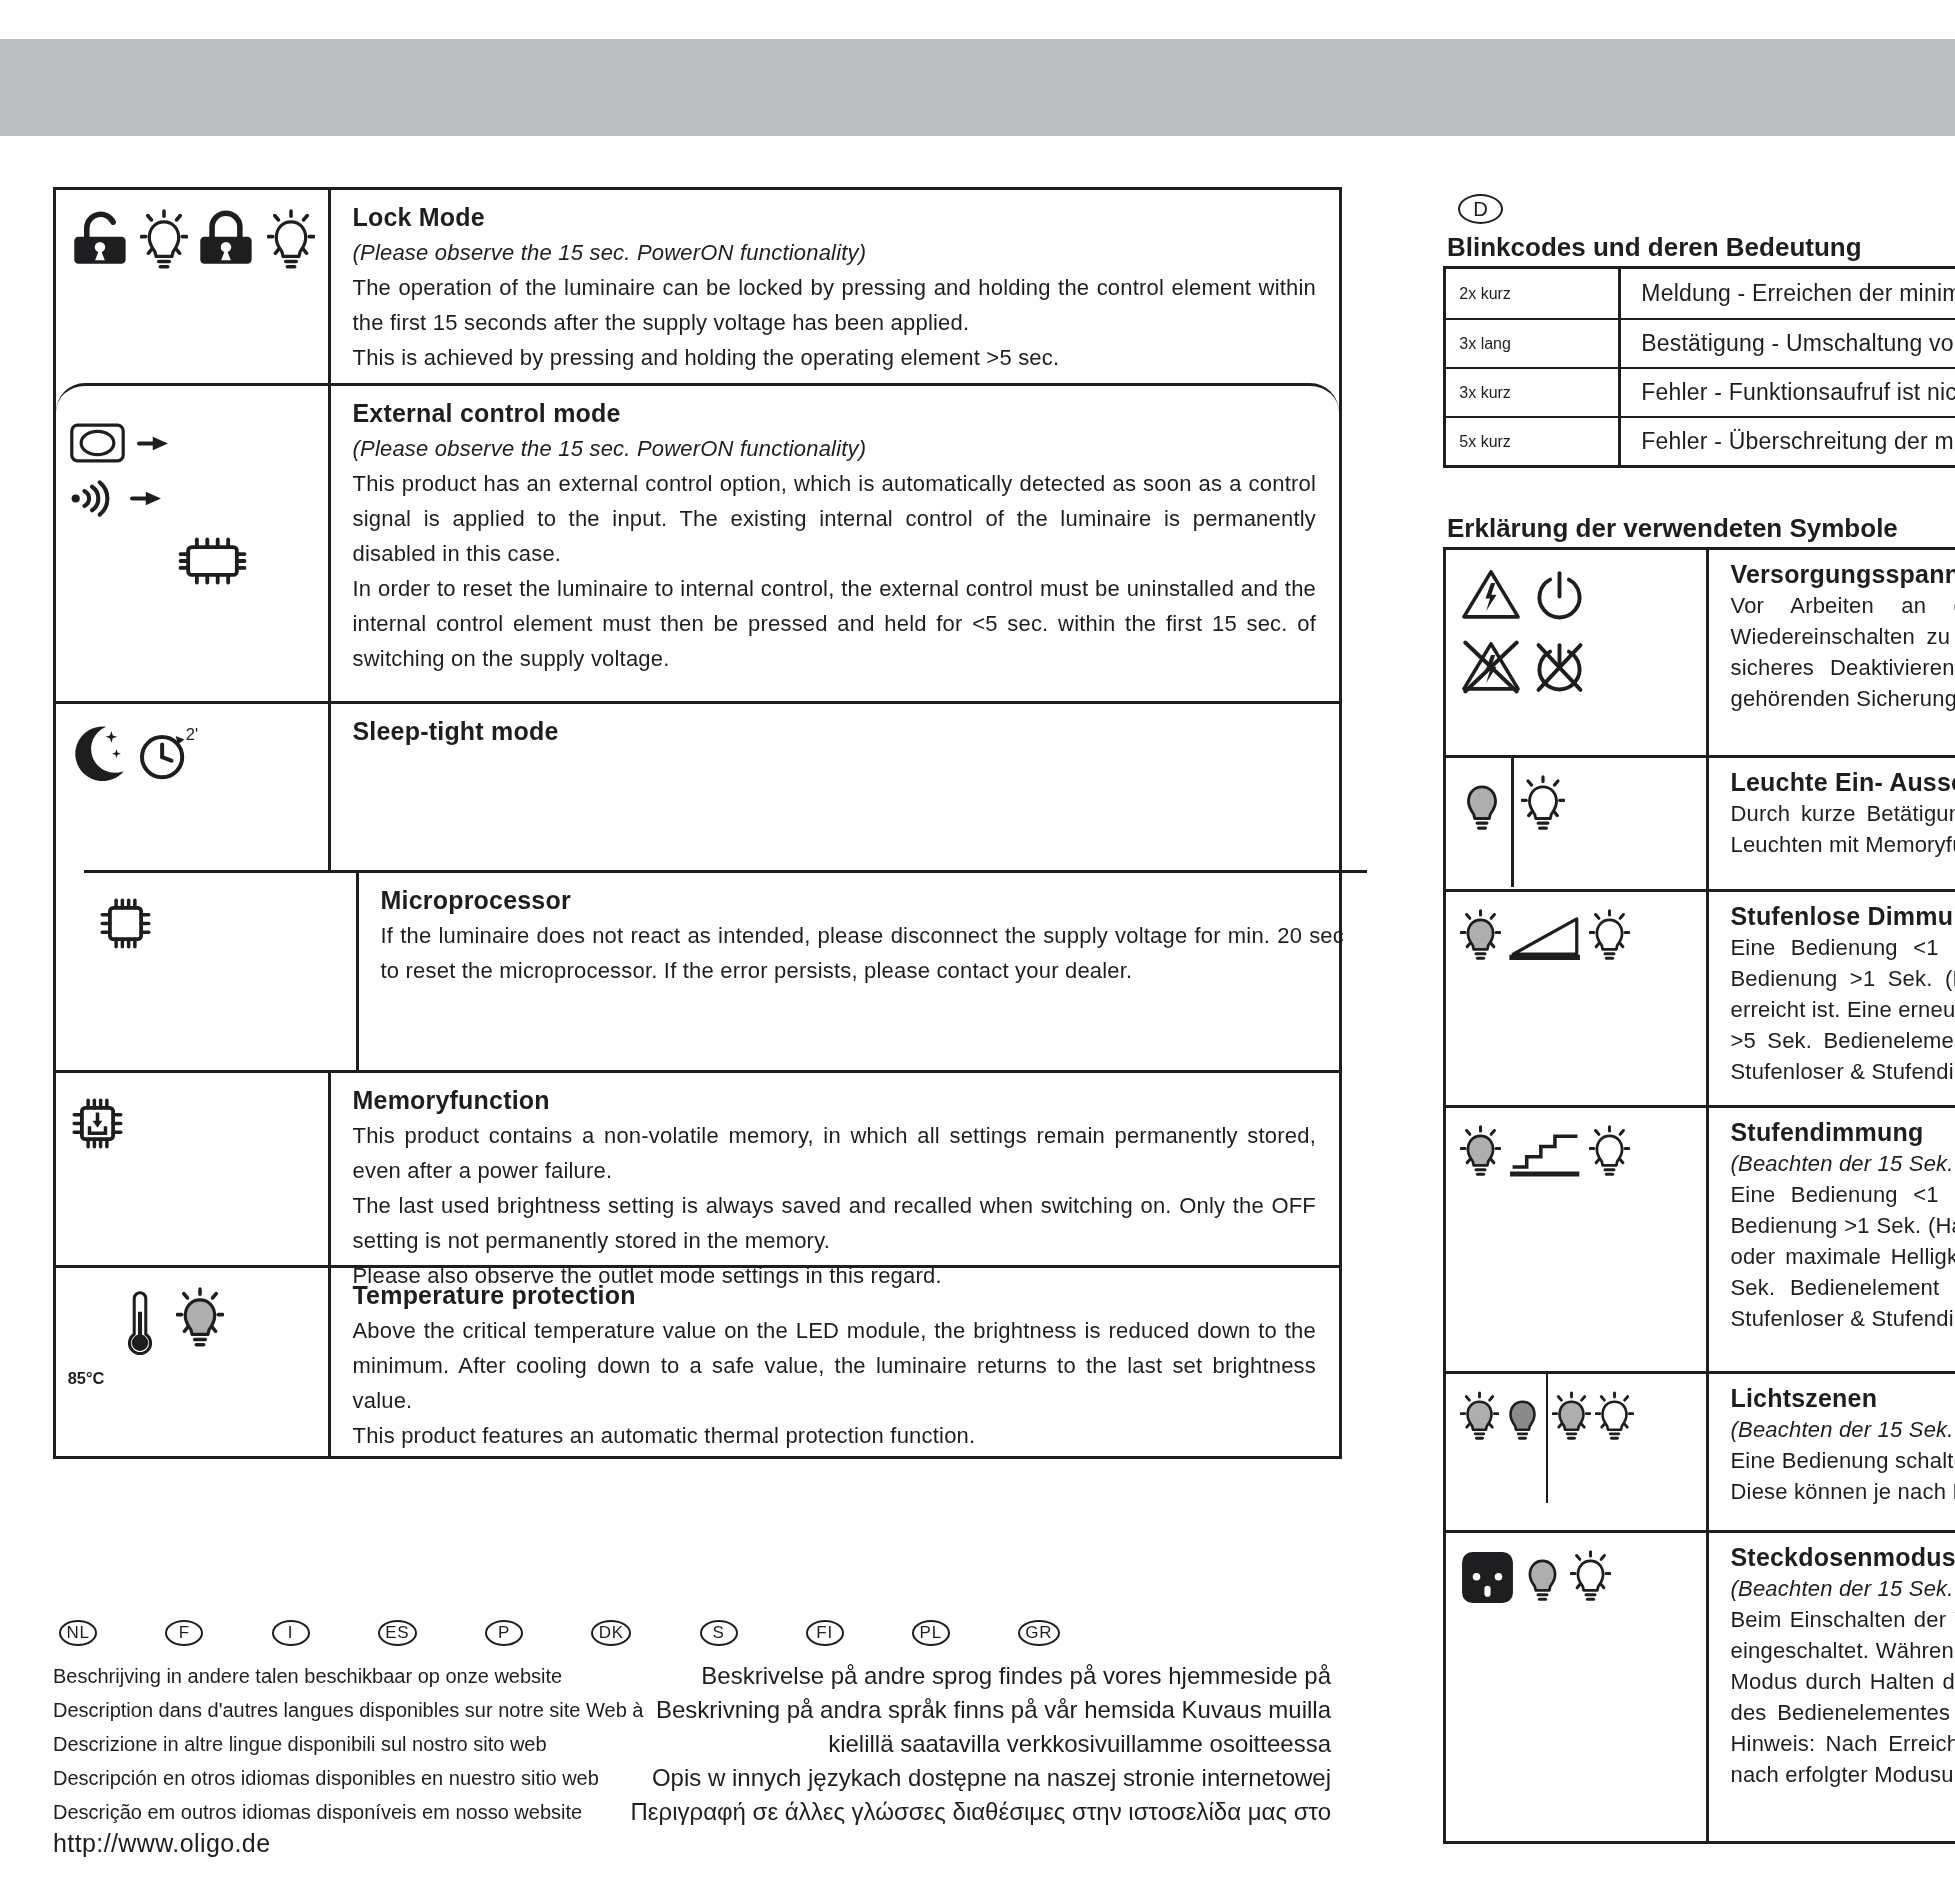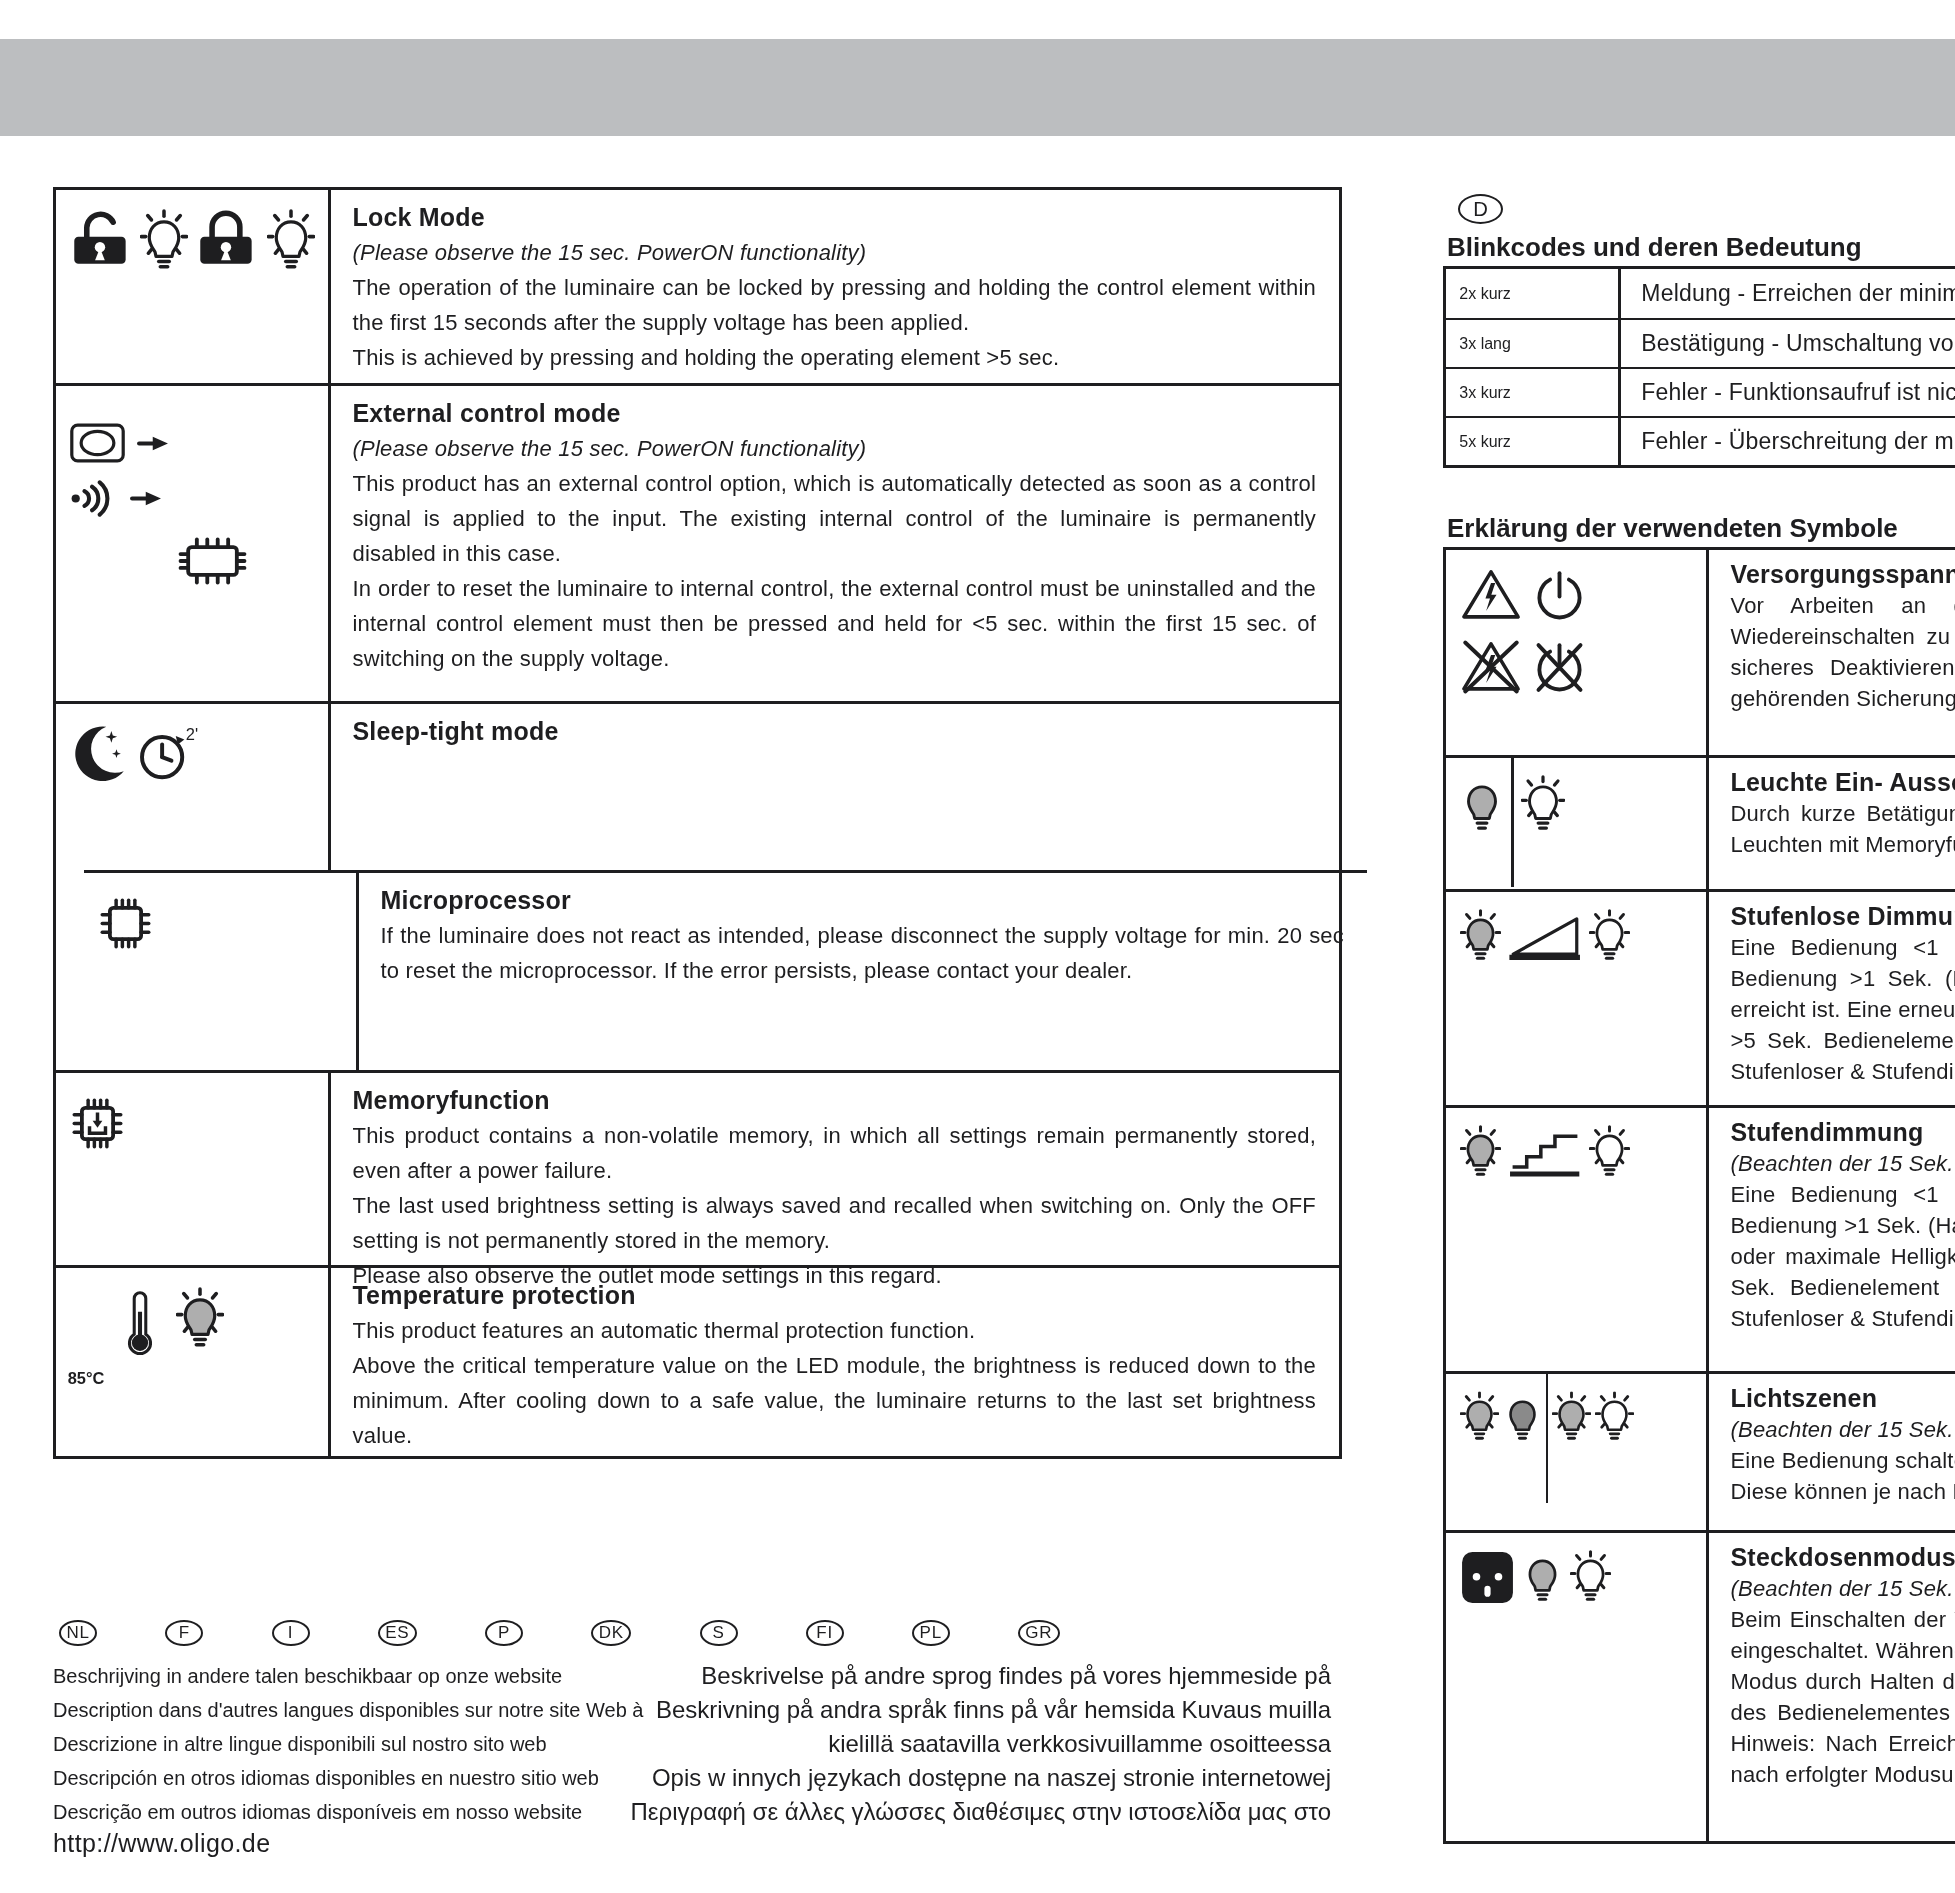--- a/index.html
+++ b/index.html
@@ -16,21 +16,21 @@
   .trow{display:flex;width:100%;}
   .trow + .trow{border-top:3.1px solid #1e1e20;}
   .icell{border-right:3.1px solid #1e1e20;flex:none;display:flex;
          align-items:flex-start;padding:19px 5.5px 0 11.7px;gap:6.3px;}
   .tcell{flex:1;padding:10.2px 23px 0 21.5px;}
 
   
   #ltable{left:53px;top:187px;width:1289px;}
   #ltable .icell{width:275px;}
   #ltable .tcell{font-size:22px;line-height:35px;letter-spacing:0.2px;}
-  #ltable .r0{height:193px;} #ltable .r1{height:318px;} #ltable .r2{height:169px;}
+  #ltable .r0{height:193px;} #ltable .r1{height:318px;border-radius:29px;} #ltable .r2{height:169px;}
   #ltable .r3{height:200px;margin-left:28px;} #ltable .r4{height:195px;} #ltable .r5{height:191px;}
 
   .title{font-weight:700;font-size:25px;line-height:inherit;display:block;}
   .note{font-style:italic;display:block;}
   .tcell p{margin:0;text-align:justify;}
 
   
   #dbadge{left:1458px;top:194px;width:45px;height:30px;border:2.3px solid #1e1e20;
           border-radius:50%;display:flex;align-items:center;justify-content:center;
           font-size:20.3px;}
@@ -337,22 +337,22 @@
       <span class="templabel">85°C</span>
       <svg class="icon" width="34" height="72" viewBox="0 0 88 185">
           <use href="#i-thermo"></use>
         </svg>
       <svg class="icon" width="48" height="61" style="--bf:#aeaeae" viewBox="0 0 124 157">
           <use href="#i-bulb-r"></use>
         </svg>
     </div>
     <div class="tcell">
       <span class="title">Temperature protection</span>
+      <p>Above the critical temperature value on the LED module, the brightness is reduced down to the minimum. After cooling down to a safe value, the luminaire returns to the last set brightness value.</p>
       <p>This product features an automatic thermal protection function.</p>
-      <p>Above the critical temperature value on the LED module, the brightness is reduced down to the minimum. After cooling down to a safe value, the luminaire returns to the last set brightness value.</p>
     </div>
   </div>
 </div>
 
 <div id="dbadge" class="abs">D</div>
 <div id="bhead" class="abs h1">Blinkcodes und deren Bedeutung</div>
 
 <div id="btable" class="abs tbl">
   <div class="trow">
     <div class="bcode">2x kurz</div>

